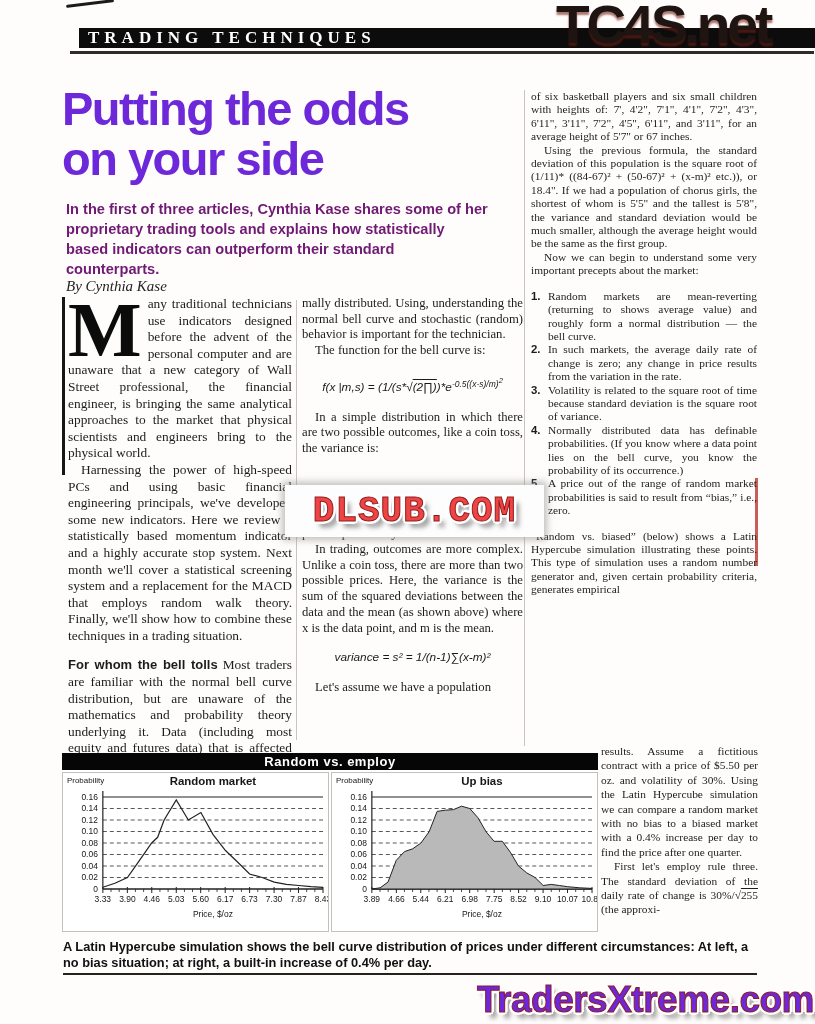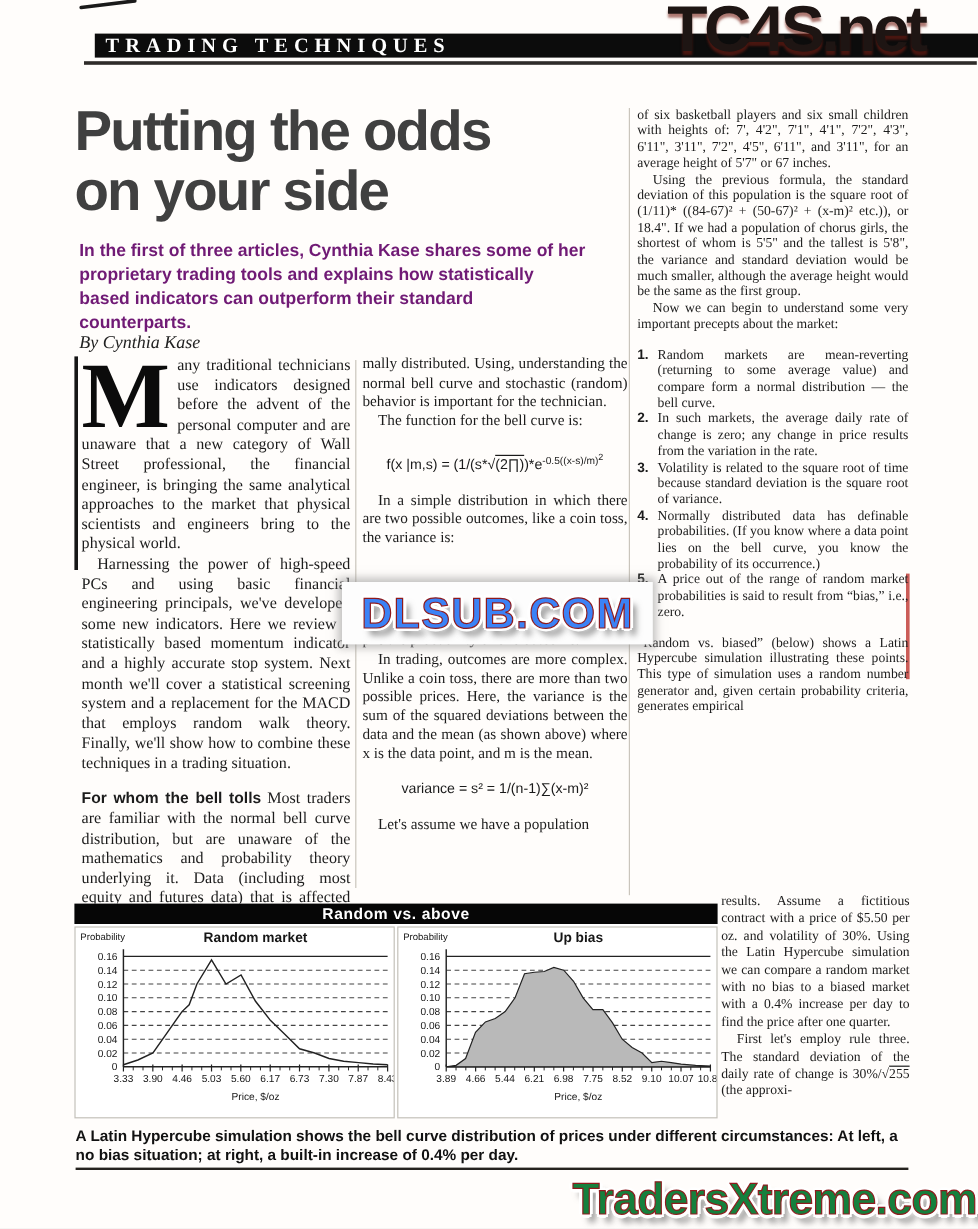--- a/index.html
+++ b/index.html
@@ -12,39 +12,39 @@
   .masthead-bar{left:63px;top:28px;width:750px;height:20px;background:#0c0c0c;color:#fff;
       font-family:"Liberation Serif",serif;font-weight:bold;font-size:17px;line-height:20px;
       letter-spacing:5px;padding-left:9px;box-sizing:border-box;margin-left:16px;}
   .masthead-underline{left:70px;top:51px;width:744px;height:3px;background:#2e2b29;}
   .wm-tc4s{left:556px;top:-8px;font-family:"Liberation Sans",sans-serif;font-weight:bold;
       font-size:55px;letter-spacing:-3px;color:#1e1513;transform:scaleY(0.98);
       text-shadow:0 3px 2px rgba(116,30,20,.6);}
 
   
   .headline{left:62px;top:84px;font-family:"Liberation Sans",sans-serif;font-weight:bold;
-      font-size:47px;line-height:50px;letter-spacing:-1.5px;color:#404040;white-space:pre-line;}
+      font-size:47px;line-height:50px;letter-spacing:-1.5px;color:#6d28d9;white-space:pre-line;}
   .standfirst{left:66px;top:199px;width:424px;font-family:"Liberation Sans",sans-serif;
       font-weight:bold;font-size:14.6px;line-height:20px;color:#701a75;}
   .byline{left:66px;top:278px;font-style:italic;font-size:15px;color:#222;}
 
   
   .col{ text-align:justify;}
   .col1{left:68px;top:296px;width:224px;font-size:13.4px;line-height:16.6px;}
   .col2{left:302px;top:296px;width:221px;font-size:12.7px;line-height:15.7px;}
   .col3{left:531px;top:90px;width:226px;font-size:11.4px;line-height:13.4px;}
   .col3narrow{left:601px;top:744px;width:157px;font-size:11.4px;line-height:14.4px;}
   .col p{margin:0;}
   .ind{text-indent:13px;}
   .gap-top{margin-top:13px !important;}
   .dropcap{float:left;font-family:"Liberation Serif",serif;font-weight:bold;
       font-size:78px;line-height:58px;margin:5px 6px 0 0;color:#0b0b0b;}
   .subhead{font-family:"Liberation Sans",sans-serif;font-weight:bold;font-size:13px;margin-right:5px;margin-top:20px;}
   .formula{font-family:"Liberation Sans",sans-serif;font-size:11.8px;text-align:center;
-      margin:14px 0 !important;color:#1a1a1a;text-indent:0;}
+      margin:14px 0 !important;color:#1a1a1a;text-indent:0;font-style:italic;}
   .rad{text-decoration:overline;}
   .fsup{font-size:8.5px;vertical-align:4px;}
   .fsup2{font-size:7.5px;vertical-align:8px;}
   .wm-spacer{height:54px;}
   .li{position:relative;padding-left:17px;margin:0;}
   .li .num{position:absolute;left:0;top:0;font-family:"Liberation Sans",sans-serif;font-weight:bold;}
   .list-gap{margin-top:12px !important;}
 
   
   .rule-v{background:#cac5bc;width:1px;}
@@ -64,22 +64,22 @@
   .caption-rule{left:63px;top:973px;width:694px;height:2px;background:#26231f;}
 
   
   .bubble{font-family:"Liberation Sans",sans-serif;font-weight:bold;
       -webkit-text-stroke:1px #8e1a1d;
       text-shadow:-2px -2px 0 #fff,2px -2px 0 #fff,-2px 2px 0 #fff,2px 2px 0 #fff,
                   -3px 0 0 #fff,3px 0 0 #fff,0 3px 0 #fff,0 -3px 0 #fff,
                   5px 6px 5px rgba(110,110,110,.8);}
   .wm-dlsub{left:285px;top:485px;width:259px;height:52px;background:#fdfdfd;
       box-shadow:0 0 7px 3px rgba(140,140,140,.55);display:flex;align-items:center;justify-content:center;}
-  .wm-dlsub span{font-size:36px;letter-spacing:1px;color:#3b82f6;}
-  .wm-traders{left:477px;top:979px;font-size:37px;letter-spacing:-0.5px;color:#15803d;}
+  .wm-dlsub span{font-size:36px;letter-spacing:1px;color:#ef4444;font-family:Liberation Mono, monospace;}
+  .wm-traders{left:477px;top:979px;font-size:37px;letter-spacing:-0.5px;color:#6d28d9;}
 </style>
 </head>
 <body>
 
 <div class="page">
 
   <div class="abs scan-mark"></div>
   <div class="abs masthead-bar">
     <span>TRADING TECHNIQUES</span>
   </div>
@@ -112,37 +112,37 @@
     <p class="ind">In trading, outcomes are more complex. Unlike a coin toss, there are more than two possible prices. Here, the variance is the sum of the squared deviations between the data and the mean (as shown above) where x is the data point, and m is the mean.</p>
     <p class="formula">variance = s² = 1/(n-1)∑(x-m)²</p>
     <p class="ind">Let's assume we have a population</p>
   </div>
 
   <div class="abs col col3">
     <p>of six basketball players and six small children with heights of: 7', 4'2", 7'1", 4'1", 7'2", 4'3", 6'11", 3'11", 7'2", 4'5", 6'11", and 3'11", for an average height of 5'7" or 67 inches.</p>
     <p class="ind">Using the previous formula, the standard deviation of this population is the square root of (1/11)* ((84-67)² + (50-67)² + (x-m)² etc.)), or 18.4". If we had a population of chorus girls, the shortest of whom is 5'5" and the tallest is 5'8", the variance and standard deviation would be much smaller, although the average height would be the same as the first group.</p>
     <p class="ind">Now we can begin to understand some very important precepts about the market:</p>
     <div class="list-gap">
-      <p class="li"><span class="num">1.</span><span>Random markets are mean-reverting (returning to some average value) and compare form a normal distribution — the bell curve.</span></p>
+      <p class="li"><span class="num">1.</span><span>Random markets are mean-reverting (returning to shows average value) and roughly form a normal distribution — the bell curve.</span></p>
       <p class="li"><span class="num">2.</span><span>In such markets, the average daily rate of change is zero; any change in price results from the variation in the rate.</span></p>
       <p class="li"><span class="num">3.</span><span>Volatility is related to the square root of time because standard deviation is the square root of variance.</span></p>
       <p class="li"><span class="num">4.</span><span>Normally distributed data has definable probabilities. (If you know where a data point lies on the bell curve, you know the probability of its occurrence.)</span></p>
       <p class="li"><span class="num">5.</span><span>A price out of the range of random market probabilities is said to result from “bias,” i.e., zero.</span></p>
     </div>
     <p class="list-gap">“Random vs. biased” (below) shows a Latin Hypercube simulation illustrating these points. This type of simulation uses a random number generator and, given certain probability criteria, generates empirical</p>
   </div>
 
   <div class="abs col col3narrow">
     <p>results. Assume a fictitious contract with a price of $5.50 per oz. and volatility of 30%. Using the Latin Hypercube simulation we can compare a random market with no bias to a biased market with a 0.4% increase per day to find the price after one quarter.</p>
     <p class="ind"><span>First let's employ rule three. The standard deviation of the daily rate of change is 30%/√</span><span class="rad">255</span><span> (the approxi-</span></p>
   </div>
 
   <div class="abs figure">
     <div class="fig-header">
-      <span>Random vs. above</span>
+      <span>Random vs. employ</span>
     </div>
     <div class="fig-panels">
       <div class="panel">
         <svg viewBox="0 0 266 158" preserveAspectRatio="none">
             <text x="150.5" y="12" font-size="11.5" font-weight="bold" text-anchor="middle">Random market</text>
             <text x="4" y="10" font-size="8">Probability</text>
             <line x1="40" y1="116.0" x2="261" y2="116.0" stroke="#222" stroke-width="1.3"></line>
             <text x="35" y="119" font-size="8.5" text-anchor="end">0</text>
             <line x1="40" y1="104.5" x2="261" y2="104.5" stroke="#444" stroke-width="0.9" stroke-dasharray="4 3"></line>
             <text x="35" y="107.5" font-size="8.5" text-anchor="end">0.02</text>

